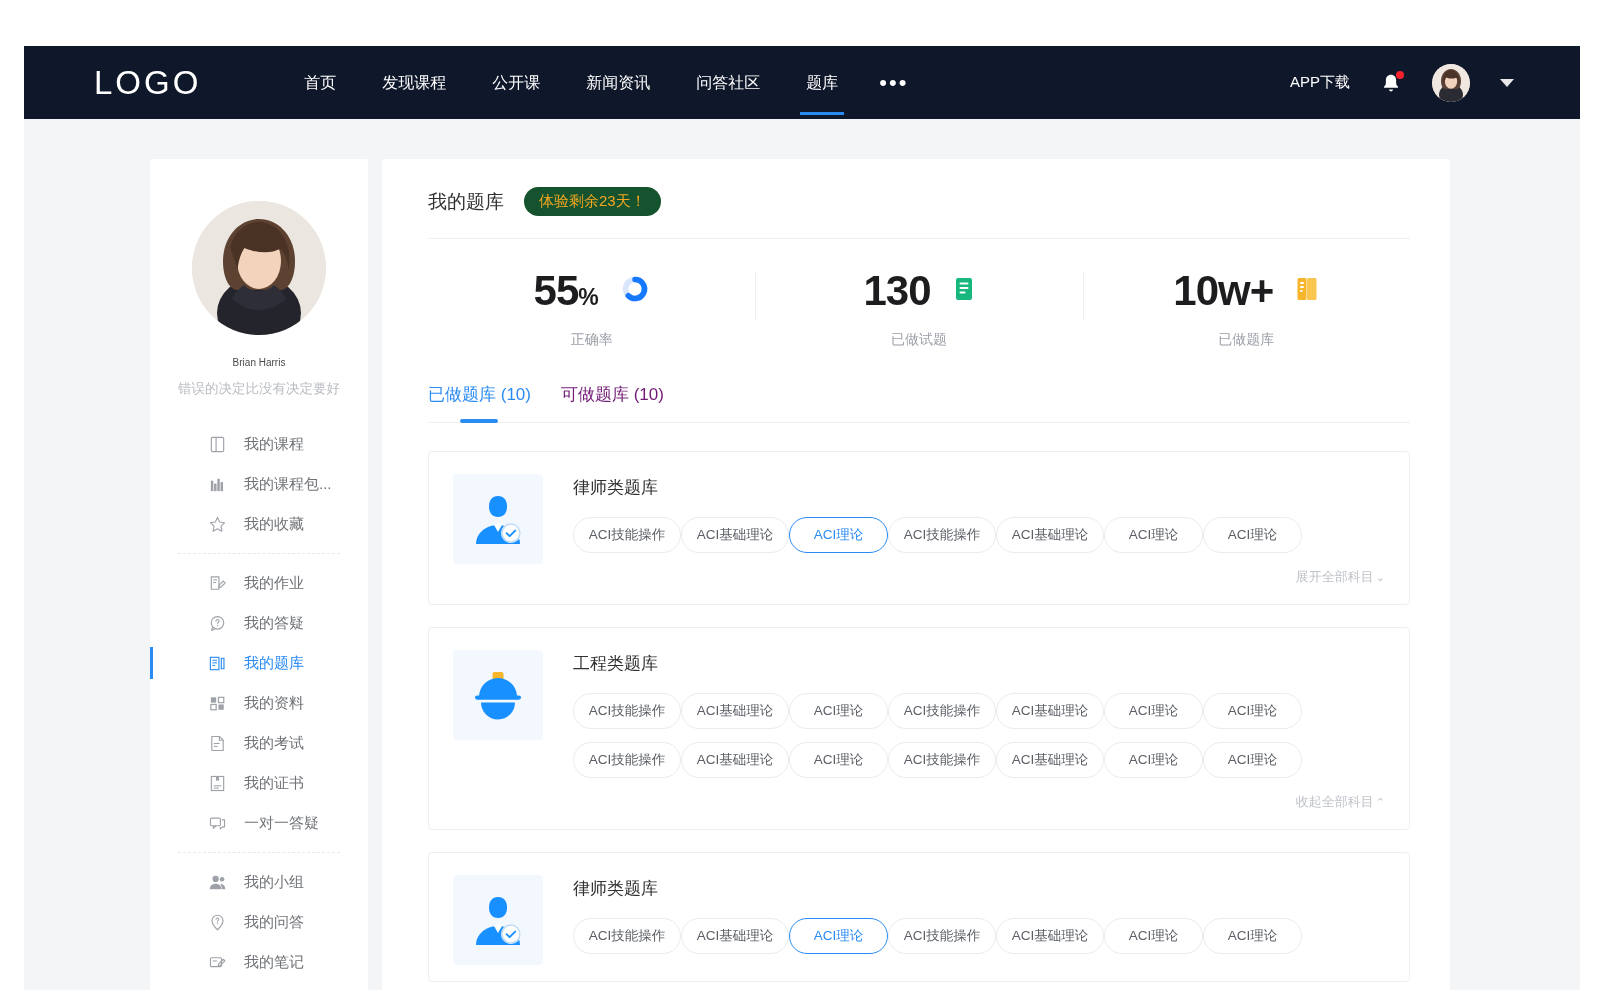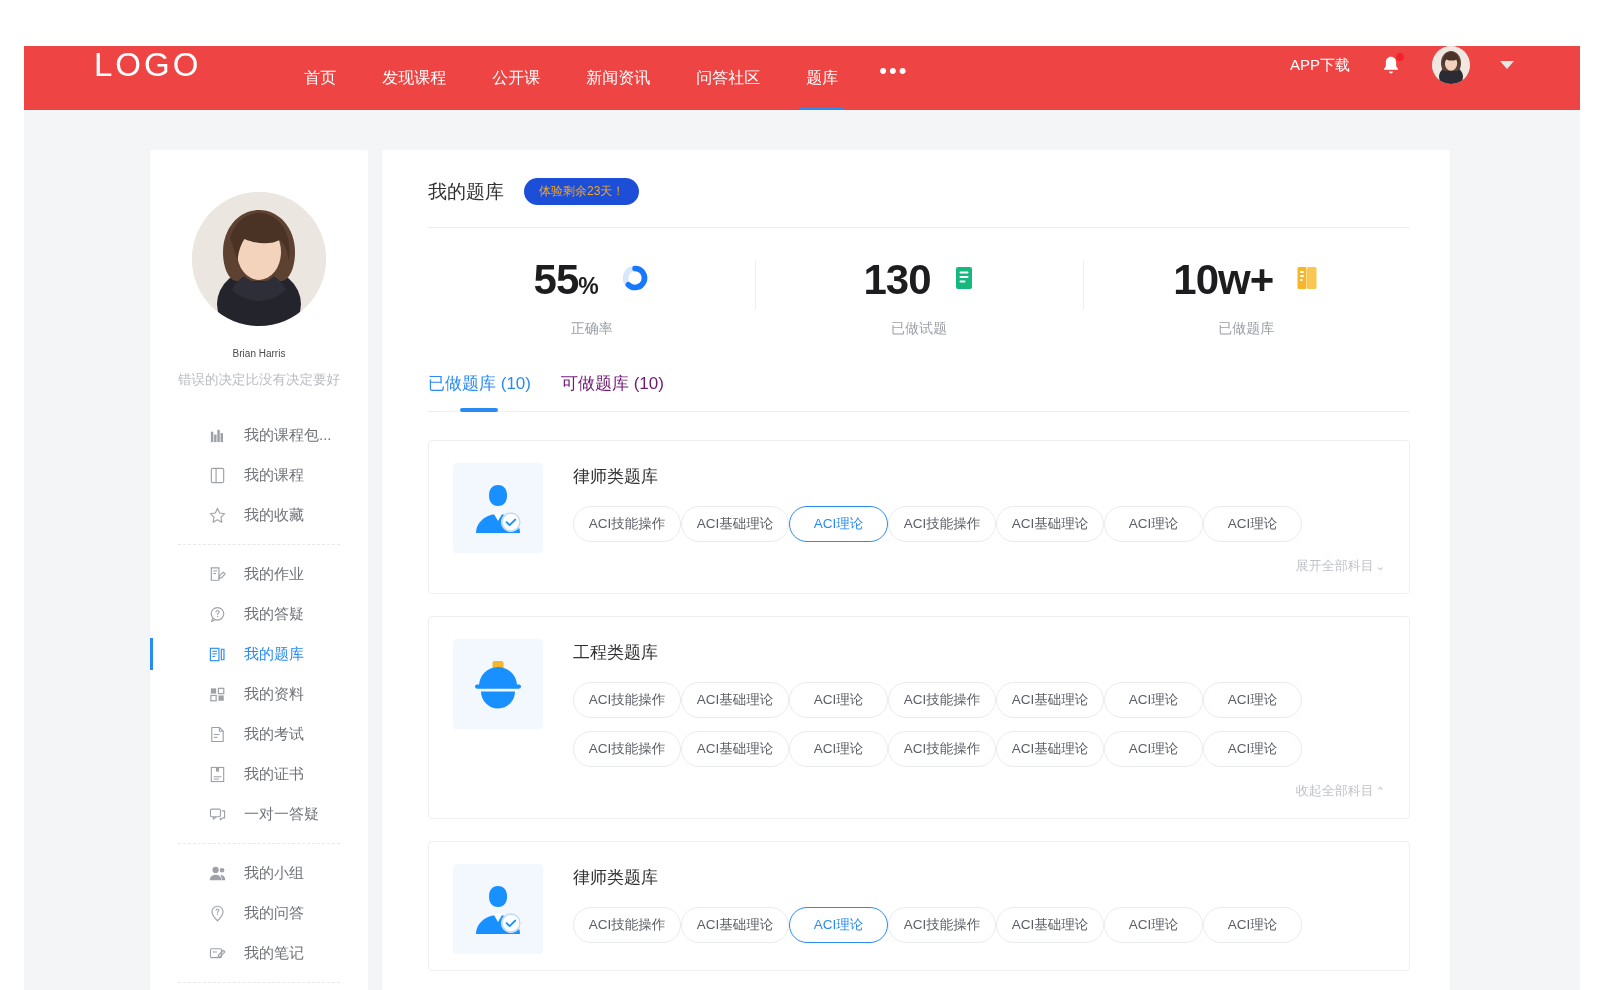--- a/index.html
+++ b/index.html
@@ -13,24 +13,24 @@
   #canvas {
     position: absolute;
     left: 24px; top: 46px;
     width: 1556px; height: 944px;
     background: #f4f5f7;
     overflow: hidden;
   }
 
   
   .navbar {
-    height: 64px;
-    background: #ef4444;
-    display: flex;
-    align-items: flex-start;
+    height: 73px;
+    background: #0f172a;
+    display: flex;
+    align-items: center;
     position: relative;
   }
   .logo {
     color: #fff;
     font-size: 33px;
     letter-spacing: 3px;
     font-weight: 400;
     margin-left: 70px;
     font-family: "Liberation Sans", sans-serif;
   }
@@ -183,23 +183,23 @@
     align-items: center;
     padding-bottom: 22px;
     border-bottom: 1px solid #eef0f2;
   }
   .page-title {
     font-size: 19px;
     color: #303133;
   }
   .trial-badge {
     margin-left: 20px;
-    background: #1d4ed8;
+    background: #14532d;
     color: #f5a623;
-    font-size: 12px;
+    font-size: 15px;
     padding: 5px 15px;
     border-radius: 20px;
     white-space: nowrap;
   }
 
   
   .stats {
     display: flex;
     padding: 26px 0 18px 0;
   }
@@ -381,36 +381,36 @@
         </svg>
       </div>
 
       <div class="user-name">Brian Harris</div>
       <div class="user-motto">错误的决定比没有决定要好</div>
 
       <div class="menu" id="sidebarMenu">
           <div class="menu-item">
             <span class="mi-icon" style="color: rgb(158, 162, 168);">
               <svg width="19" height="19" viewBox="0 0 20 20">
+                <rect x="3.5" y="2.5" width="13" height="15" rx="1.5" fill="none" stroke="currentColor" stroke-width="1.2"></rect>
+                <line x1="8.5" y1="2.5" x2="8.5" y2="17.5" stroke="currentColor" stroke-width="1.2"></line>
+              </svg>
+            </span>
+            <span class="menu-label">我的课程</span>
+          </div>
+          <div class="menu-item">
+            <span class="mi-icon" style="color: rgb(158, 162, 168);">
+              <svg width="19" height="19" viewBox="0 0 20 20">
                 <rect x="3" y="6" width="2.6" height="11" fill="currentColor"></rect>
                 <rect x="6.4" y="9" width="2.6" height="8" fill="currentColor"></rect>
                 <rect x="9.8" y="4" width="2.6" height="13" fill="currentColor"></rect>
                 <rect x="13.2" y="7.5" width="2.6" height="9.5" fill="currentColor"></rect>
               </svg>
             </span>
             <span class="menu-label">我的课程包...</span>
-          </div>
-          <div class="menu-item">
-            <span class="mi-icon" style="color: rgb(158, 162, 168);">
-              <svg width="19" height="19" viewBox="0 0 20 20">
-                <rect x="3.5" y="2.5" width="13" height="15" rx="1.5" fill="none" stroke="currentColor" stroke-width="1.2"></rect>
-                <line x1="8.5" y1="2.5" x2="8.5" y2="17.5" stroke="currentColor" stroke-width="1.2"></line>
-              </svg>
-            </span>
-            <span class="menu-label">我的课程</span>
           </div>
           <div class="menu-item">
             <span class="mi-icon" style="color: rgb(158, 162, 168);">
               <svg width="19" height="19" viewBox="0 0 20 20">
                 <path d="M10 2.6l2.3 4.8 5.2.7-3.8 3.7.9 5.2-4.6-2.5-4.6 2.5.9-5.2L2.5 8.1l5.2-.7z" fill="none" stroke="currentColor" stroke-width="1.2" stroke-linejoin="round"></path>
               </svg>
             </span>
             <span class="menu-label">我的收藏</span>
           </div>
           <div class="menu-sep"></div>

